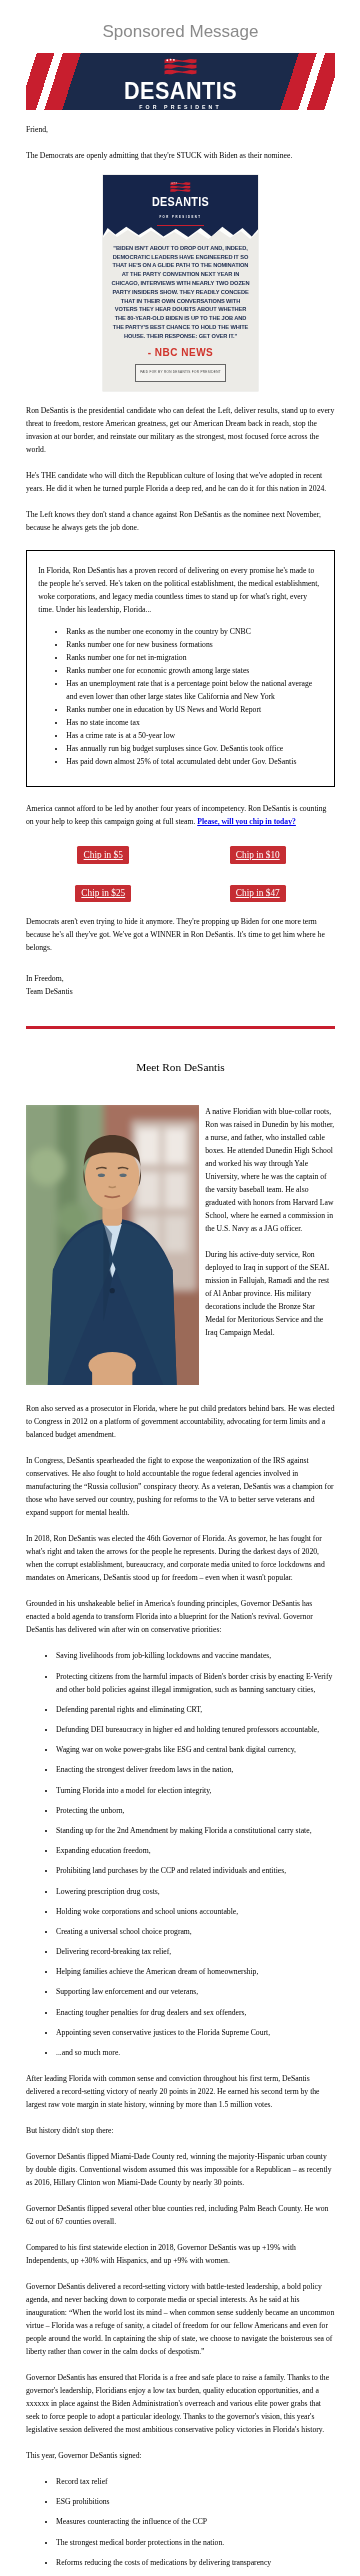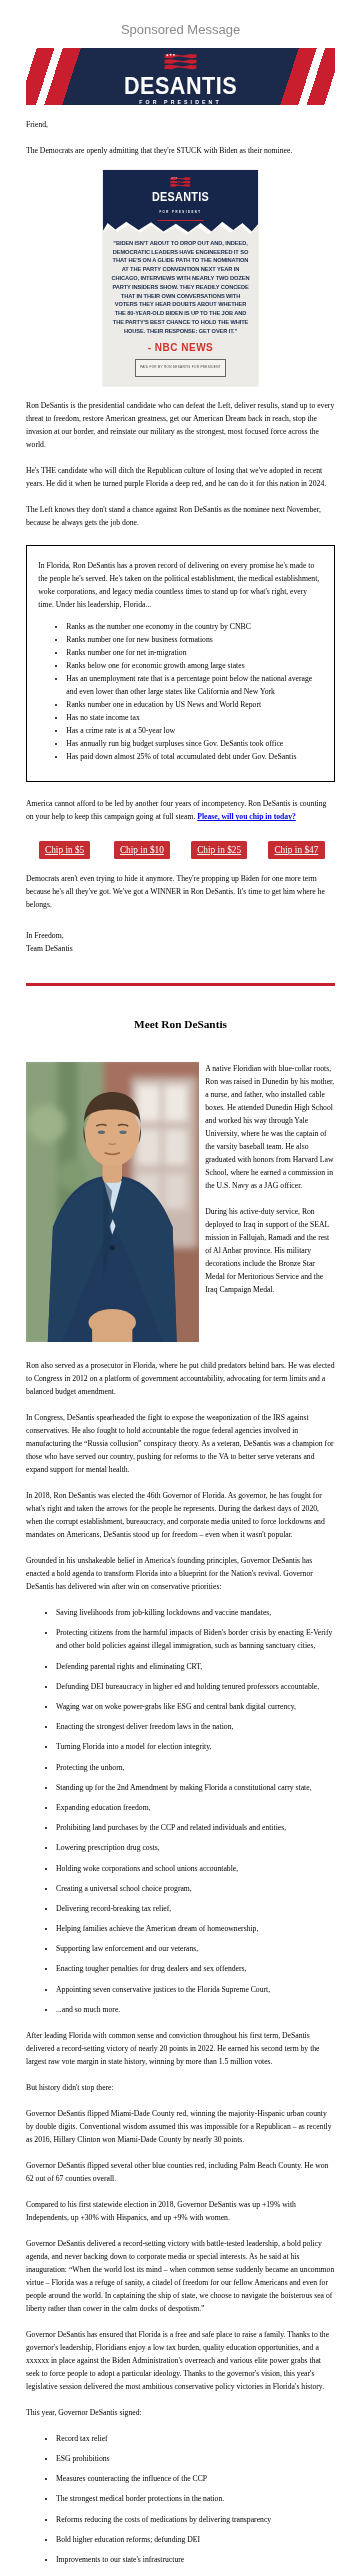--- a/index.html
+++ b/index.html
@@ -2,21 +2,21 @@
 <html style="font-size:8.2px"><head>
 <meta charset="utf-8">
 <style>
   html,body{margin:0;padding:0;background:#ffffff;}
   body{width:361px;min-height:3042px;font-family:"Liberation Serif",serif;color:#000;}
   .page{width:361px;margin:0 auto;}
   .content{width:309px;margin:0 auto;font-size:7.7px;line-height:13px;}
 
   
   .sponsored{margin-top:21.6px;text-align:center;font-family:"Liberation Sans",sans-serif;
-    font-size:13px;color:#8a8a8a;}
+    font-size:17px;color:#8a8a8a;}
   .banner{position:relative;width:309px;height:57px;margin:11.3px auto 0;background:#1b2a4a;overflow:hidden;}
   .corner-tl{position:absolute;top:0;left:0;width:165px;height:61px;
     background:linear-gradient(108deg,#ffffff 0 10.3px,#c81e2e 10.3px 27px,#ffffff 27px 35px,#c81e2e 35px 52px,rgba(0,0,0,0) 52px);}
   .corner-br{position:absolute;bottom:0;right:0;width:165px;height:61px;
     background:linear-gradient(288deg,#ffffff 0 10.3px,#c81e2e 10.3px 27px,#ffffff 27px 35px,#c81e2e 35px 52px,rgba(0,0,0,0) 52px);}
   .banner-inner{position:relative;z-index:2;text-align:center;padding-top:4.1px;}
   .banner-title{font-family:"Liberation Sans",sans-serif;font-weight:bold;color:#fff;
     font-size:21.6px;letter-spacing:0.5px;line-height:23px;transform:scaleY(1.12);}
   .banner-sub{display:inline-block;margin-top:1px;font-family:"Liberation Sans",sans-serif;color:#fff;
     font-size:5.2px;letter-spacing:3.1px;font-weight:bold;border-bottom:1px solid #c81e2e;padding:0 3.1px 2.6px;}
@@ -43,29 +43,29 @@
   .qcard-paid{display:inline-block;margin-top:5.2px;border:0.5px solid #666;color:#444;
     font-family:"Liberation Sans",sans-serif;font-size:3.1px;letter-spacing:0.3px;padding:1.5px 4.6px;background:#f4f3f0;}
 
   
   .stats-box{border:1.5px solid #000;margin:15.5px 0;padding:13px 11.3px 18px;}
   .stats-box p{margin:0 0 9.3px;}
   .stats-box ul{margin:6.2px 0 0;padding-left:28px;}
   .stats-box li{margin:0;}
 
   
-  .chip-grid{display:grid;grid-template-columns:1fr 1fr 1fr 1fr;row-gap:30px;margin:18px 0 9px;}
+  .chip-grid{display:grid;grid-template-columns:1fr 1fr;row-gap:21px;margin:18px 0 9px;}
   .chip-cell{text-align:center;}
   .chip-btn{display:inline-block;background:#c62d33;color:#fff;text-decoration:underline;
     font-size:9.3px;padding:2.1px 6.2px;border-radius:1.5px;}
 
   .signoff{margin:18px 0 14px;}
 
   .red-rule{height:3.6px;background:#c81e2e;margin:28px 0 0;}
-  .meet-heading{margin:32px 0 0;text-align:center;font-size:11.3px;font-weight:bold;}
+  .meet-heading{margin:32px 0 0;text-align:center;font-size:11.3px;font-weight:normal;}
 
   
   .bio-row{display:flex;margin-top:31px;}
   .bio-photo{width:173px;flex:0 0 173px;}
   .bio-text{flex:1;padding-left:6.2px;}
   .bio-text p{margin:0 0 13px;}
 
   
   ul.spread{margin:13px 0;padding-left:30px;}
   ul.spread li{margin:7.2px 0;}
@@ -128,21 +128,21 @@
     <p>Ron DeSantis is the presidential candidate who can defeat the Left, deliver results, stand up to every threat to freedom, restore American greatness, get our American Dream back in reach, stop the invasion at our border, and reinstate our military as the strongest, most focused force across the world.</p>
     <p>He's THE candidate who will ditch the Republican culture of losing that we've adopted in recent years. He did it when he turned purple Florida a deep red, and he can do it for this nation in 2024.</p>
     <p>The Left knows they don't stand a chance against Ron DeSantis as the nominee next November, because he always gets the job done.</p>
 
     <div class="stats-box">
       <p>In Florida, Ron DeSantis has a proven record of delivering on every promise he's made to the people he's served. He's taken on the political establishment, the medical establishment, woke corporations, and legacy media countless times to stand up for what's right, every time. Under his leadership, Florida...</p>
       <ul>
           <li>Ranks as the number one economy in the country by CNBC</li>
           <li>Ranks number one for new business formations</li>
           <li>Ranks number one for net in-migration</li>
-          <li>Ranks below one for economic growth among large states</li>
+          <li>Ranks number one for economic growth among large states</li>
           <li>Has an unemployment rate that is a percentage point below the national average and even lower than other large states like California and New York</li>
           <li>Ranks number one in education by US News and World Report</li>
           <li>Has no state income tax</li>
           <li>Has a crime rate is at a 50-year low</li>
           <li>Has annually run big budget surpluses since Gov. DeSantis took office</li>
           <li>Has paid down almost 25% of total accumulated debt under Gov. DeSantis</li>
         </ul>
     </div>
 
     <p>

